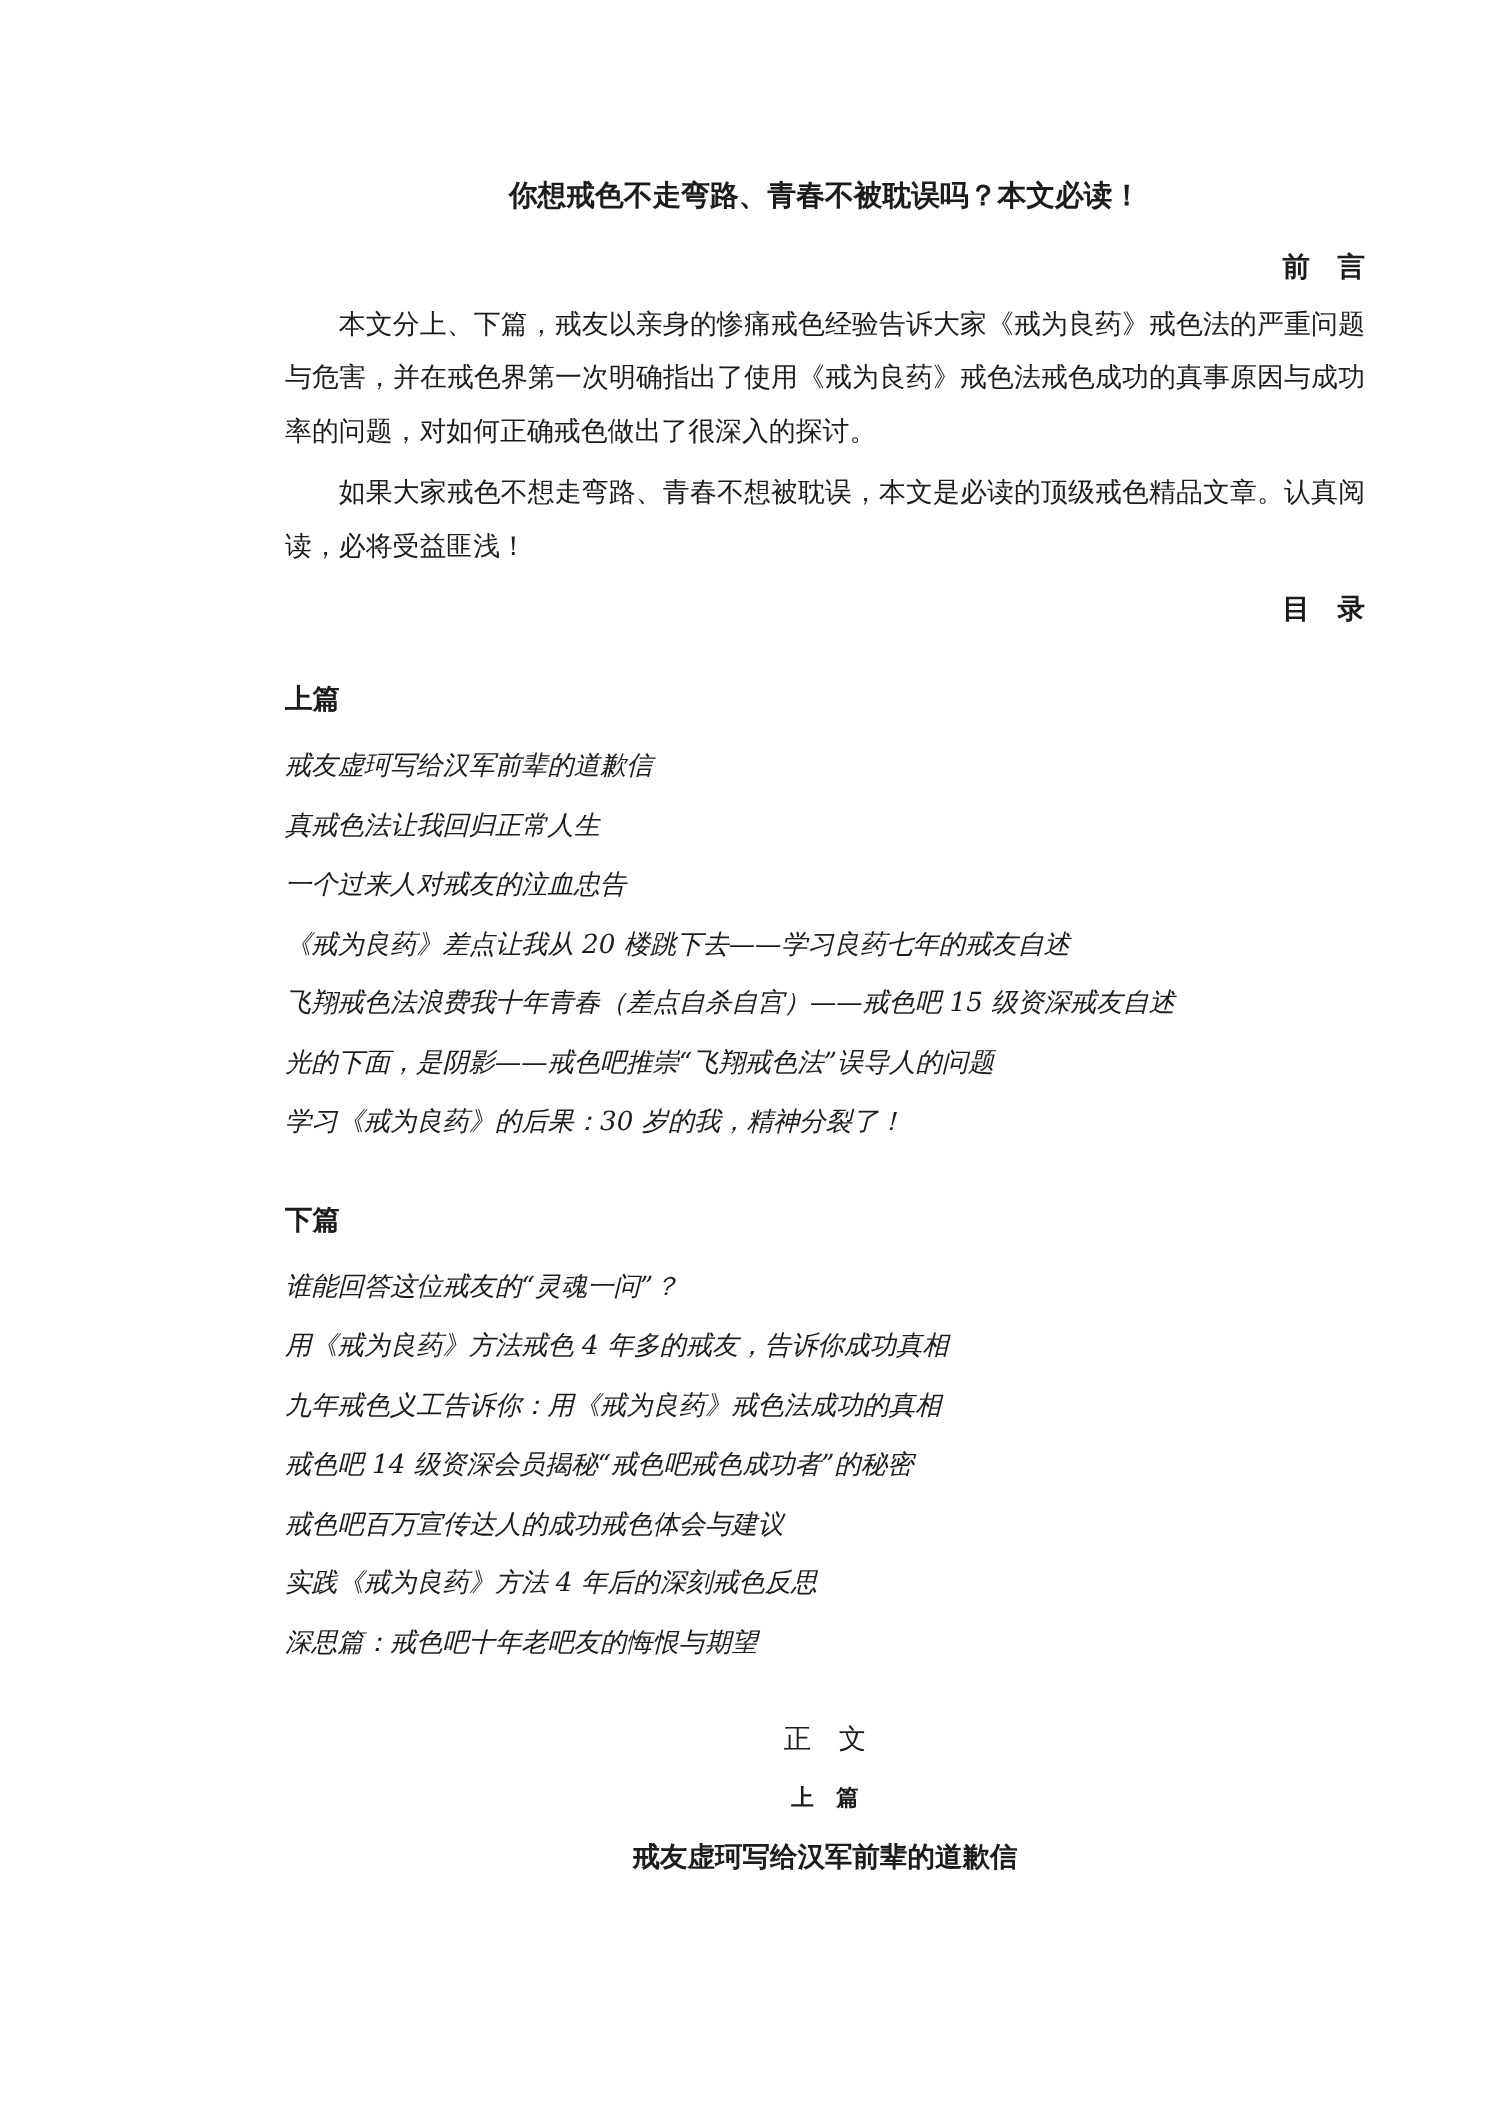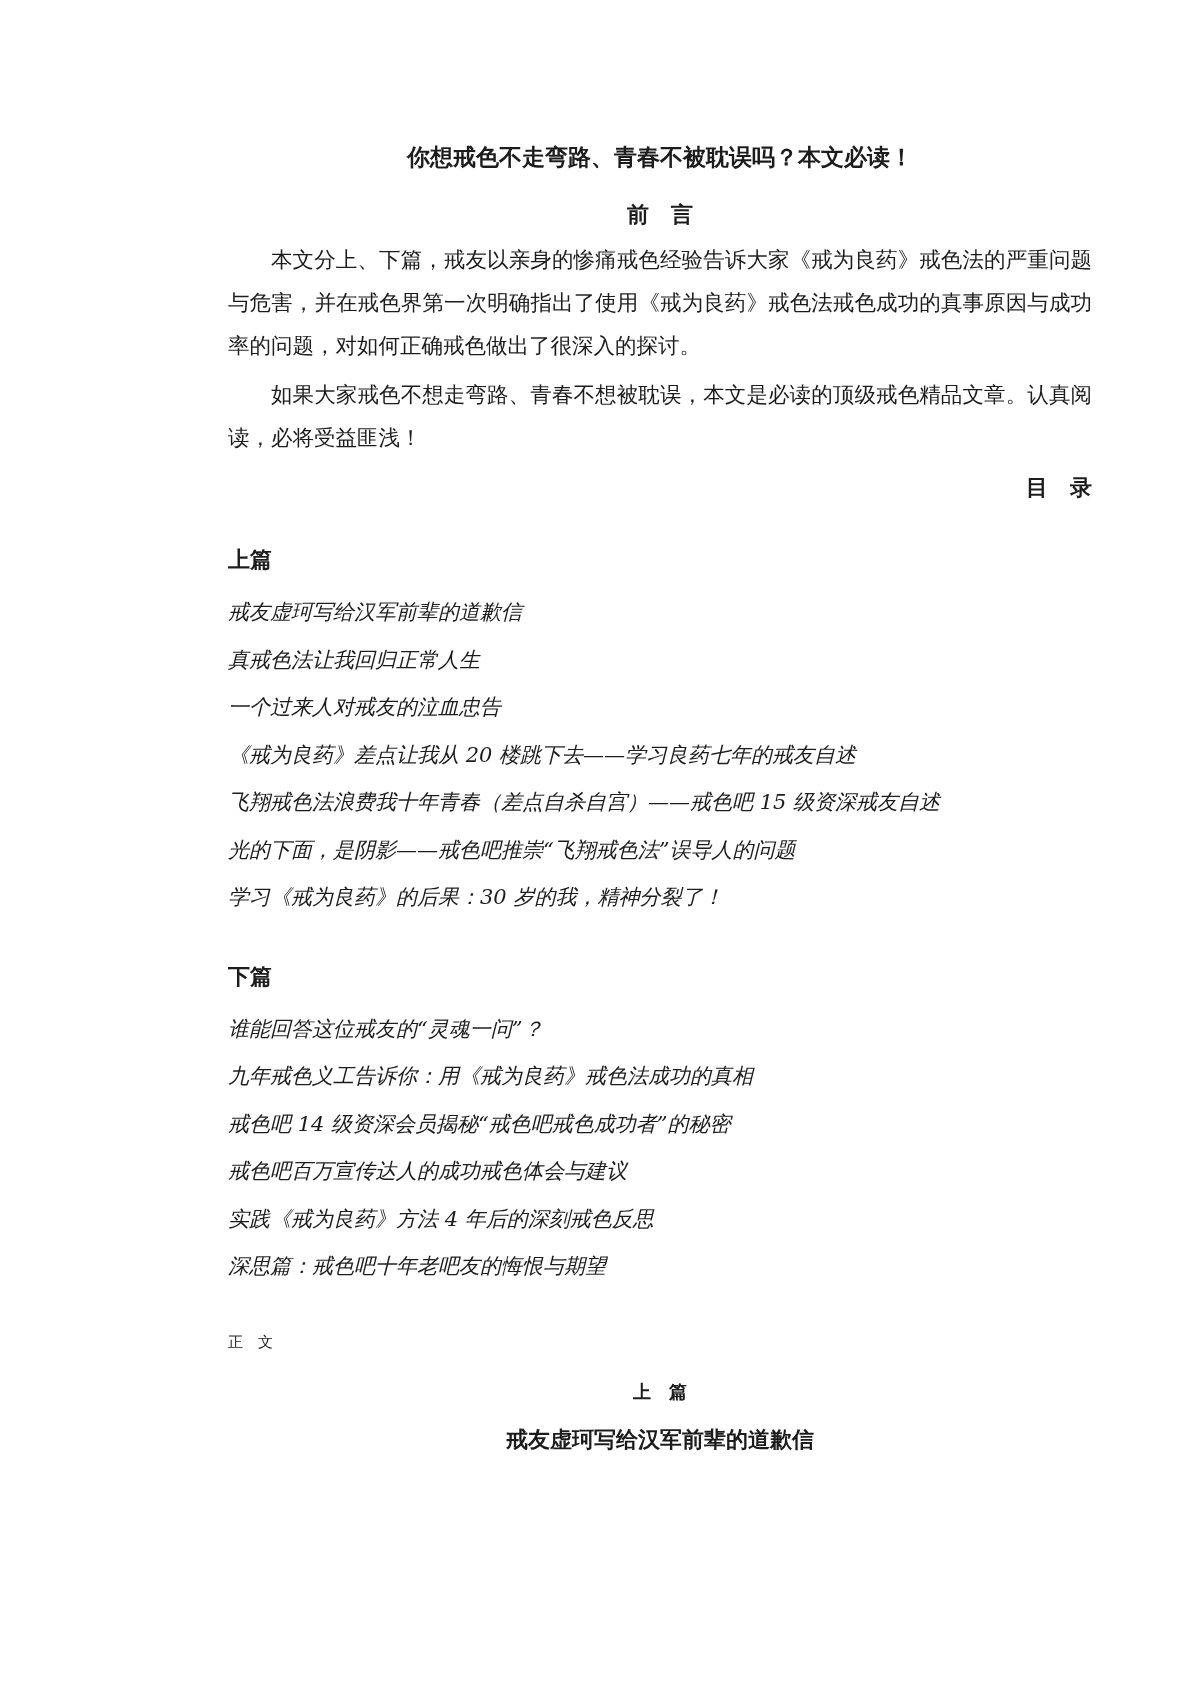--- a/index.html
+++ b/index.html
@@ -25,21 +25,21 @@
   .doc-title {
     margin: 0;
     text-align: center;
     font-family: "DejaVu Sans", "Liberation Sans", sans-serif;
     font-weight: bold;
     font-size: 23px;
     line-height: 34px;
   }
   .center-heading {
     margin: 24px 0 0 0;
-    text-align: center;
+    text-align: right;
     font-family: "DejaVu Sans", "Liberation Sans", sans-serif;
     font-weight: bold;
     font-size: 22px;
     line-height: 34px;
   }
   .body-para {
     margin: 6px 0 0 0;
     font-family: "DejaVu Serif", "Liberation Serif", serif;
     font-size: 21.5px;
     line-height: 43px;
@@ -68,23 +68,24 @@
   .toc-item {
     margin: 0;
     font-family: "DejaVu Serif", "Liberation Serif", serif;
     font-style: italic; 
     font-size: 21px;
     line-height: 47.5px;
     word-break: break-all;
   }
   .main-text-heading {
     margin: 36px 0 0 0;
-    font-family: Liberation Mono, monospace;
+    text-align: center;
+    font-family: Liberation Serif, serif;
     font-weight: normal;
-    font-size: 15px;
+    font-size: 22px;
     line-height: 34px;
   }
   .part-heading {
     margin: 14px 0 0 0;
     text-align: center;
     font-family: "DejaVu Sans", "Liberation Sans", sans-serif;
     font-weight: bold;
     font-size: 18px;
     line-height: 34px;
   }
@@ -122,20 +123,21 @@
       <p class="toc-item">《戒为良药》差点让我从 20 楼跳下去——学习良药七年的戒友自述</p>
       <p class="toc-item">飞翔戒色法浪费我十年青春（差点自杀自宫）——戒色吧 15 级资深戒友自述</p>
       <p class="toc-item">光的下面，是阴影——戒色吧推崇“飞翔戒色法”误导人的问题</p>
       <p class="toc-item">学习《戒为良药》的后果：30 岁的我，精神分裂了！</p>
     </div>
 
     <div class="toc-part-label">下篇</div>
 
     <div class="toc-list">
       <p class="toc-item">谁能回答这位戒友的“灵魂一问”？</p>
+      <p class="toc-item">用《戒为良药》方法戒色 4 年多的戒友，告诉你成功真相</p>
       <p class="toc-item">九年戒色义工告诉你：用《戒为良药》戒色法成功的真相</p>
       <p class="toc-item">戒色吧 14 级资深会员揭秘“戒色吧戒色成功者”的秘密</p>
       <p class="toc-item">戒色吧百万宣传达人的成功戒色体会与建议</p>
       <p class="toc-item">实践《戒为良药》方法 4 年后的深刻戒色反思</p>
       <p class="toc-item">深思篇：戒色吧十年老吧友的悔恨与期望</p>
     </div>
 
     <h2 class="main-text-heading">正　文</h2>
 
     <h2 class="part-heading">上　篇</h2>

